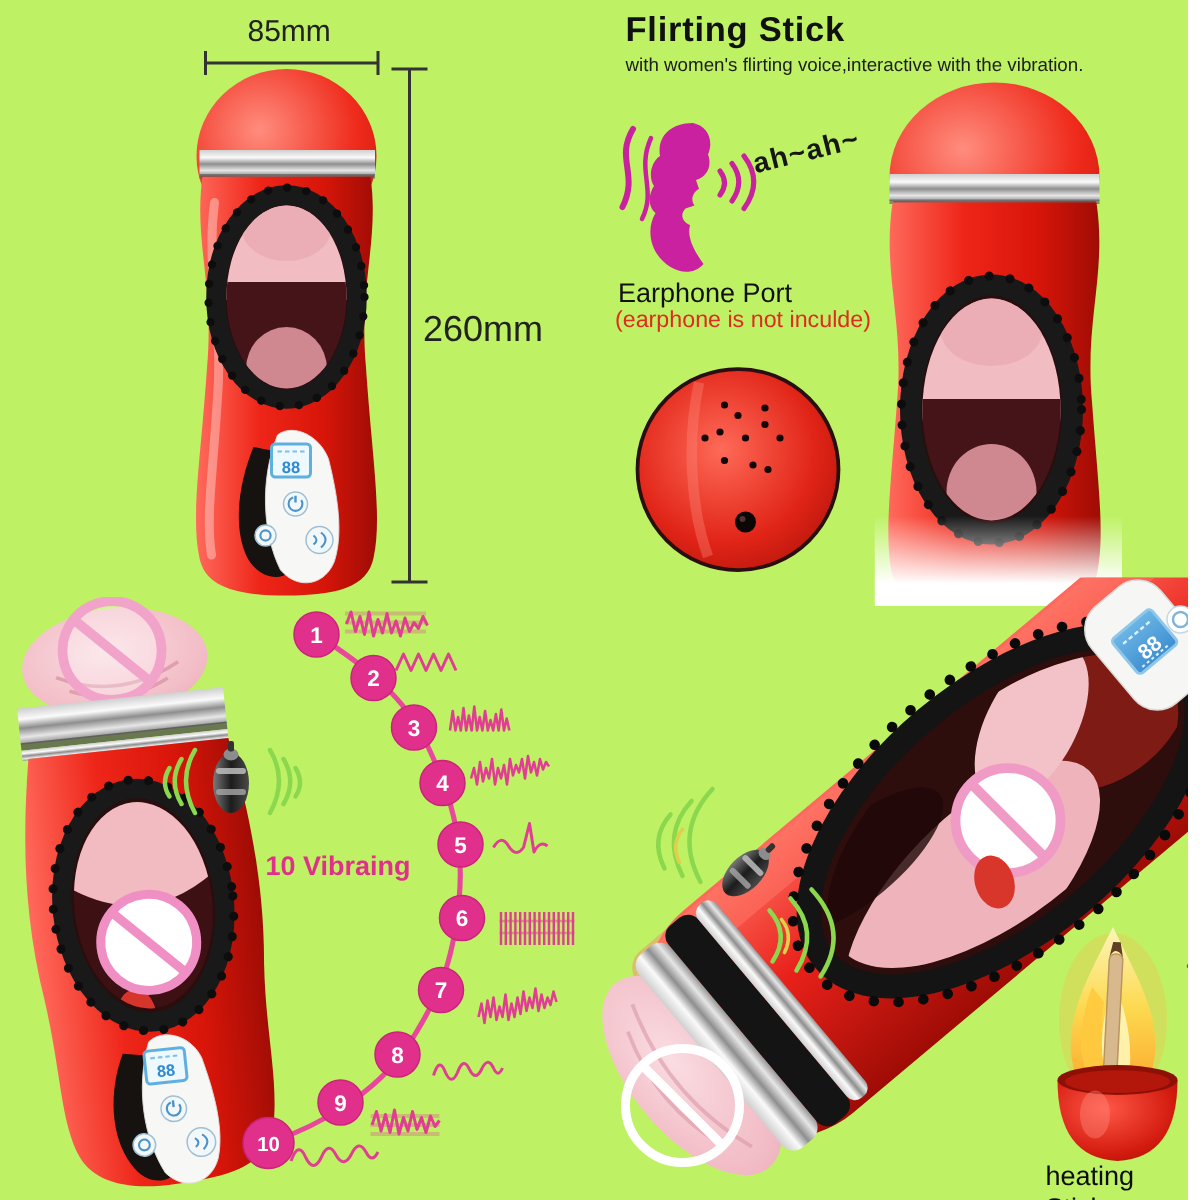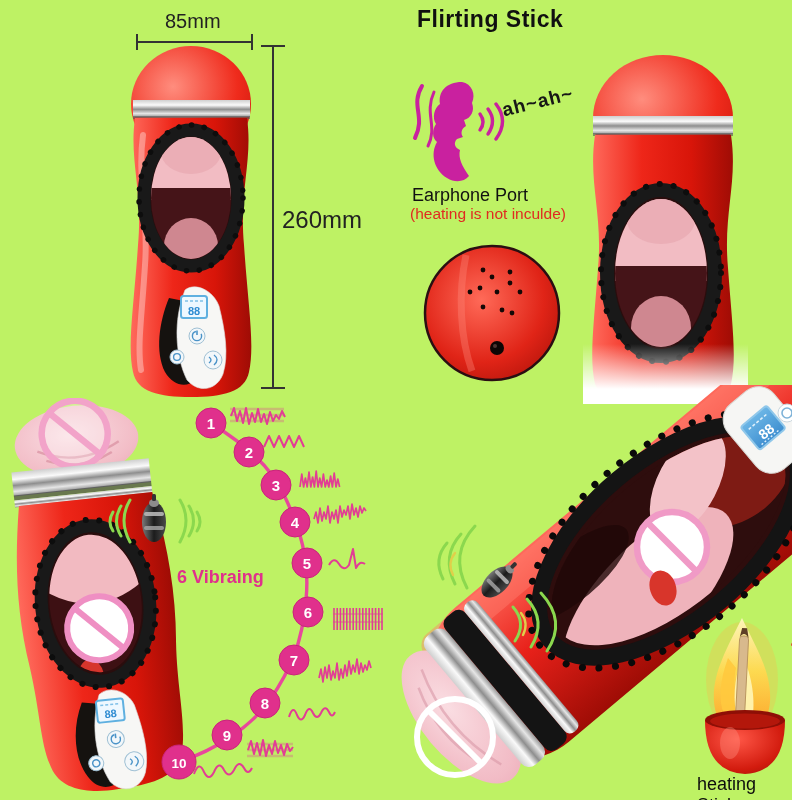--- a/index.html
+++ b/index.html
@@ -146,39 +146,40 @@
         <circle cx="52" cy="317" r="3.4" fill="none" stroke="#4a93c8" stroke-width="1.4"></circle>
       </g>
       <g>
         <circle cx="88" cy="320" r="9" fill="#f2f7fa" stroke="#9fc0d4"></circle>
         <path d="M84,317 q4,3 0,6 M89,315 q6,4.5 0,10" fill="none" stroke="#4a93c8" stroke-width="1.4"></path>
       </g>
     </g>
   </svg>
 
   <div class="abs t-title" style="left:417px;top:6px">Flirting Stick</div>
+  <div class="abs t-sub" style="left:417px;top:36px">with women's flirting voice,interactive with the vibration.</div>
 
   <svg class="abs" style="left:402px;top:76px" width="110" height="110" viewBox="0 0 110 110">
     <g fill="none" stroke="#c9219f" stroke-width="4" stroke-linecap="round">
       <path d="M20,10 C8,30 24,40 13,62"></path>
       <path d="M32,16 C22,38 36,50 26,70" stroke-width="3"></path>
     </g>
     <path fill="#c9219f" d="M60,6 C44,6 36,16 38,28 C32,32 30,42 34,48 C30,54 30,62 35,66 C28,78 32,94 45,102
              C53,107 62,106 67,100 C60,90 56,82 58,74 C53,72 51,67 55,63 L61,61
              C58,57 60,52 64,50 L62,44 C69,42 73,35 70,27 C74,18 70,8 60,6 Z"></path>
     <g fill="none" stroke="#c9219f" stroke-width="3.4" stroke-linecap="round">
       <path d="M78,38 q6,8 0,16"></path>
       <path d="M86,33 q9,12 0,25"></path>
       <path d="M94,28 q13,17 0,35"></path>
     </g>
   </svg>
   <div class="abs t-moan" style="left:500px;top:100px">ah~ah~</div>
 
   <div class="abs t-ear" style="left:412px;top:185px">Earphone Port</div>
-  <div class="abs t-earnote" style="left:410px;top:205px">(heating is not inculde)</div>
+  <div class="abs t-earnote" style="left:410px;top:205px">(earphone is not inculde)</div>
 
   <svg class="abs" style="left:420px;top:243px" width="150" height="145" viewBox="0 0 150 145">
     <circle cx="72" cy="70" r="67" fill="url(#earRed)" stroke="#2a0f12" stroke-width="2.5"></circle>
     <path d="M46,12 C38,50 40,95 52,128" stroke="#ff8d7e" stroke-width="7" fill="none" opacity=".35"></path>
     <g fill="#140806">
       <circle cx="63" cy="27" r="2.4"></circle>
         <circle cx="72" cy="34" r="2.4"></circle>
         <circle cx="90" cy="29" r="2.4"></circle>
       <circle cx="50" cy="49" r="2.4"></circle>
         <circle cx="60" cy="45" r="2.4"></circle>
@@ -350,21 +351,21 @@
       <g>
           <circle cx="77" cy="340" r="15" fill="#e0308c" stroke="#c9247a"></circle>
           <text x="77" y="345.5">9</text>
         </g>
       <g>
           <circle cx="29" cy="367" r="17" fill="#e0308c" stroke="#c9247a"></circle>
           <text x="29" y="372.5" font-size="13.5">10</text>
         </g>
     </g>
   </svg>
-  <div class="abs t-modes" style="left:177px;top:567px">6 Vibraing</div>
+  <div class="abs t-modes" style="left:177px;top:567px">10 Vibraing</div>
 
   <svg class="abs" style="left:385px;top:385px" width="420" height="415" viewBox="0 0 420 415">
     <g transform="translate(55,350) rotate(-40)">
       <rect x="24" y="-88" width="560" height="176" rx="70" fill="url(#redBodyY)"></rect>
       <rect x="40" y="-86" width="540" height="30" rx="15" fill="#ff7e6e" opacity=".45"></rect>
       <ellipse cx="28" cy="0" rx="40" ry="80" fill="url(#fleshR)"></ellipse>
       <path d="M14,-50 q-18,50 0,100 M28,-62 q-22,62 0,124" stroke="#d897a6" stroke-width="2.5" fill="none" opacity=".6"></path>
       <g>
         <rect x="44" y="-84" width="28" height="168" rx="10" fill="url(#chromeH)"></rect>
         <rect x="72" y="-86" width="26" height="172" rx="9" fill="#141414"></rect>

